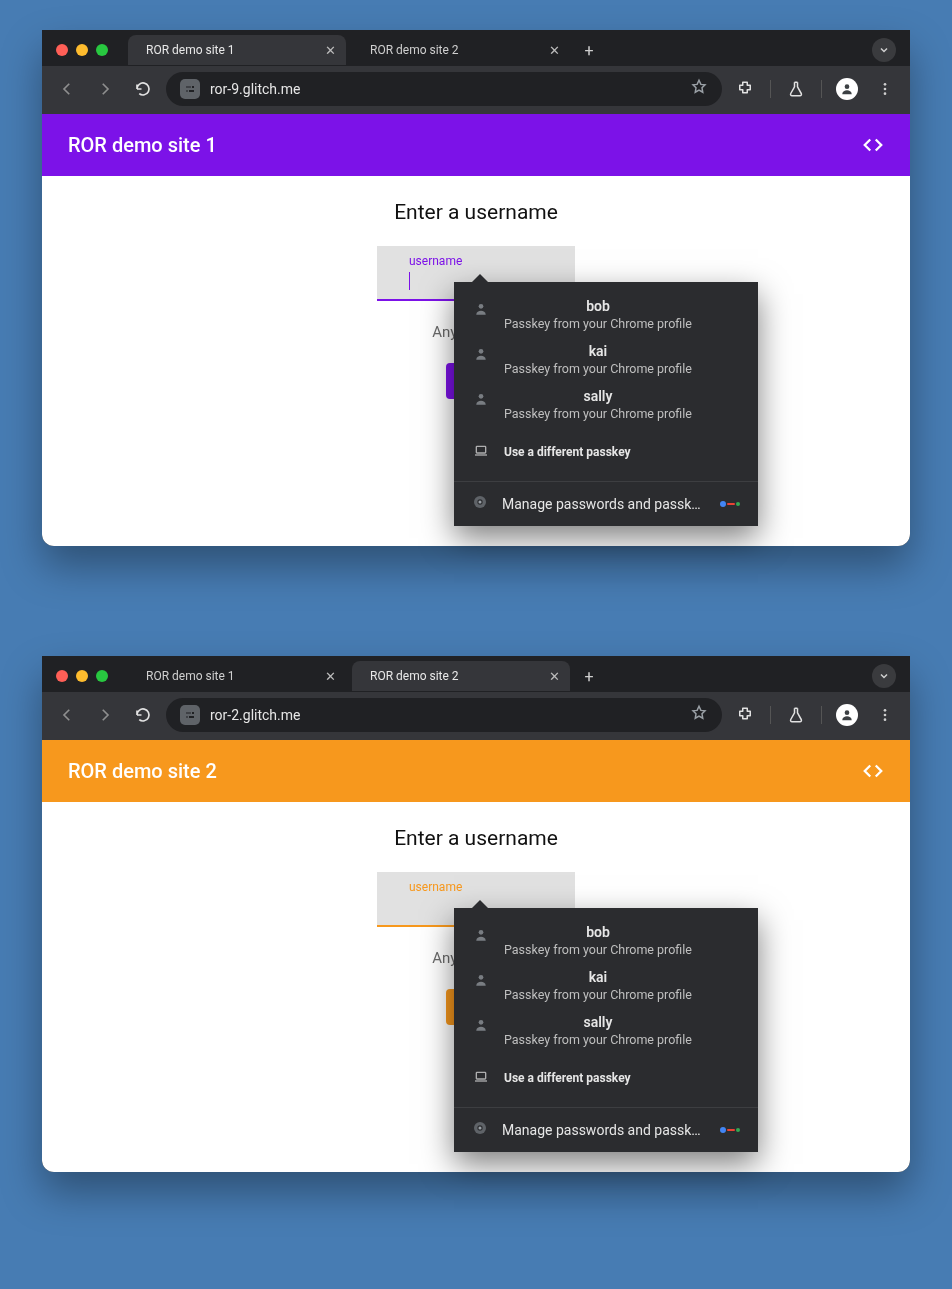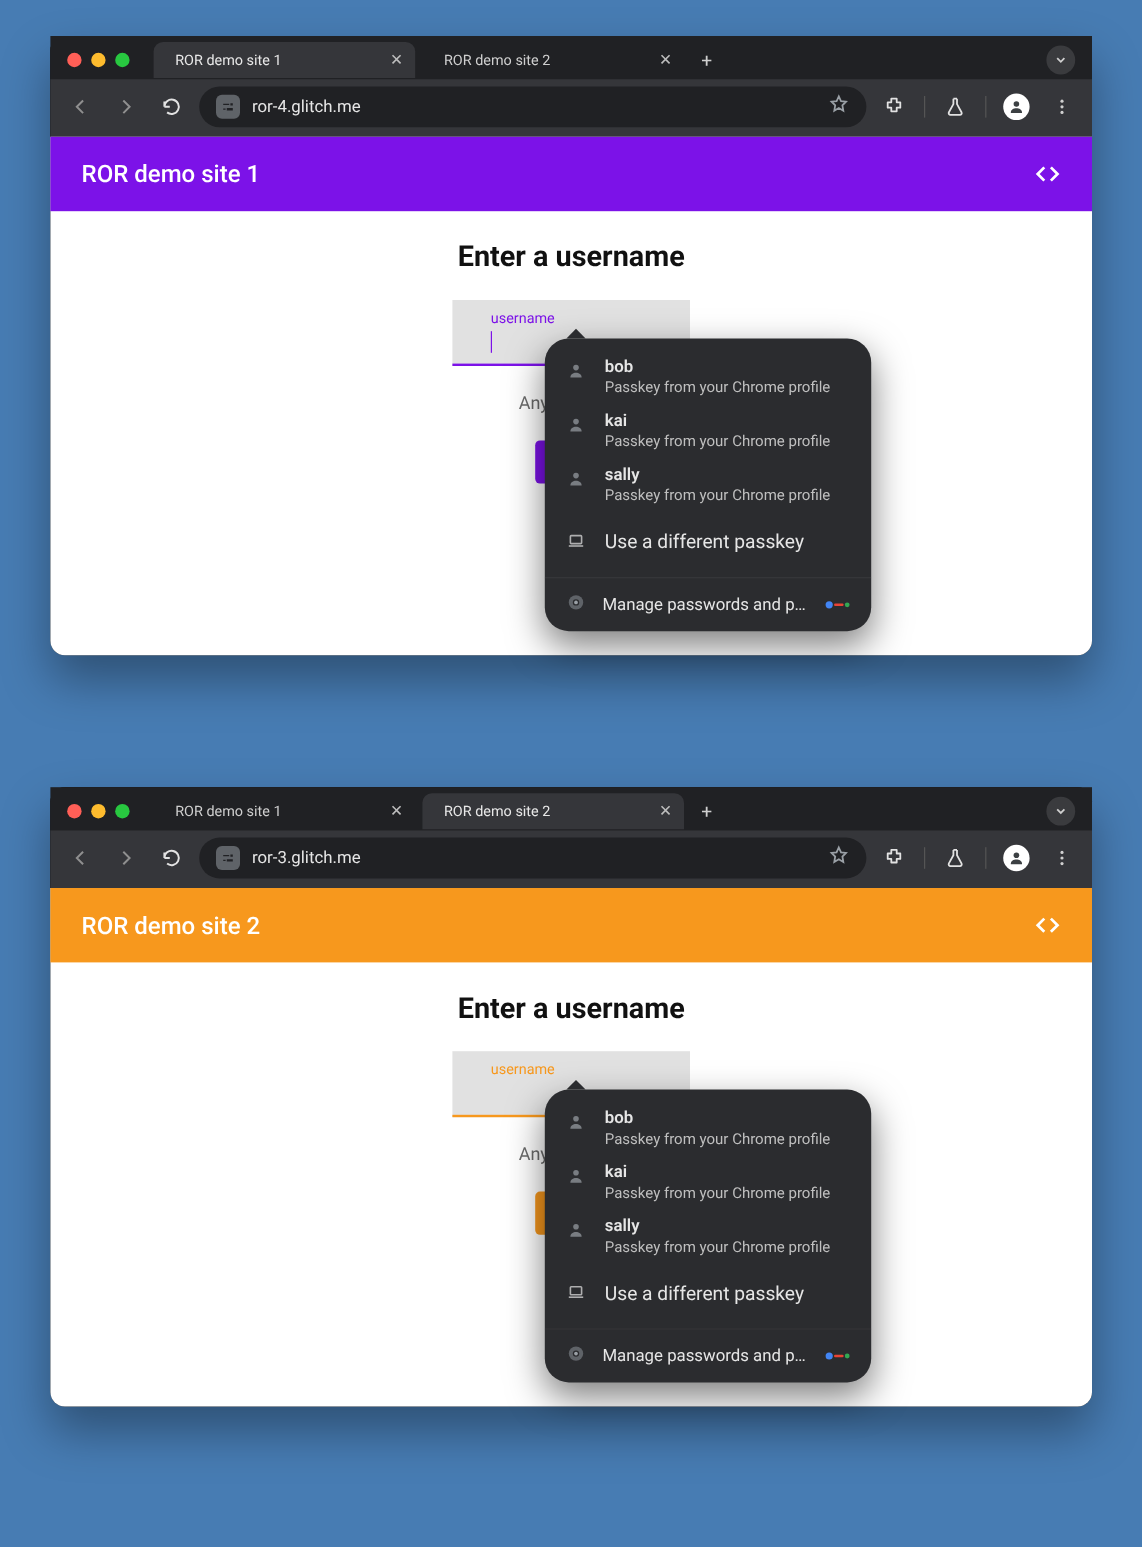--- a/index.html
+++ b/index.html
@@ -61,53 +61,53 @@
   .page { background:#fff; border-radius:0 0 12px 12px; min-height: 432px; position:relative; overflow: visible;}
   .app-header{
     height:62px;display:flex;align-items:center;justify-content:space-between;
     padding:0 26px;color:#fff;
   }
   .app-header.purple{background:#7c12e8;}
   .app-header.orange{background:#f7981d;}
   .app-title{font-size:20px;font-weight:500;}
   .code-icon{display:flex;gap:1px;font-weight:700;font-size:18px;}
   .page-body{padding:24px 0 40px 0;text-align:center;position:relative;}
-  h2.page-heading{font-size:24px;font-weight:700;color:#111;margin-bottom:22px;}
+  h2.page-heading{font-size:21px;font-weight:400;color:#111;margin-bottom:22px;}
   .text-field{
     width:198px;height:55px;margin:0 auto;position:relative;background:#e1e1e1;
     border-bottom:2px solid; text-align:left;padding:8px 14px 6px 32px;
   }
   .text-field.purple{border-color:#7c12e8;}
   .text-field.orange{border-color:#f7981d;}
   .field-label{font-size:12px;}
   .text-field.purple .field-label{color:#7c12e8;}
   .text-field.orange .field-label{color:#f7981d;}
   .caret{display:inline-block;width:1px;height:18px;background:#7c12e8;margin-top:4px;}
   .helper-text{margin-top:22px;color:#6b6b6b;font-size:15px;}
   .action-btn{margin-top:22px;display:inline-block;height:36px;min-width:60px;border-radius:4px;color:#fff;}
   .action-btn.purple{background:#7c12e8;}
   .action-btn.orange{background:#f7981d;}
   
   .passkey-pop{
-    position:absolute;width:272px;background:#2b2c2f;border-radius:20px;
-    box-shadow:0 12px 30px rgba(0,0,0,0.5);color:#e6e6e6;text-align:left;
+    position:absolute;width:304px;background:#2b2c2f;border-radius:0;
+    box-shadow:0 12px 30px rgba(0,0,0,0.5);color:#e6e6e6;text-align:center;
     z-index:10;
   }
   .passkey-pop::before{
     content:"";position:absolute;top:-8px;left:18px;
     border-left:8px solid transparent;border-right:8px solid transparent;border-bottom:8px solid #2b2c2f;
   }
   .pk-list{padding:10px 0 6px 0;}
   .pk-item{display:flex;gap:14px;padding:6px 18px;align-items:flex-start;}
   .pk-icon{width:18px;margin-top:3px;opacity:.7;}
   .pk-icon svg{width:16px;height:16px;}
   .pk-text .pk-name{font-size:14px;font-weight:600;}
   .pk-text .pk-sub{font-size:12.5px;color:#bfbfbf;margin-top:2px;}
   .pk-alt{display:flex;align-items:center;gap:14px;padding:12px 18px;border-top:1px solid rgba(255,255,255,0);}
-  .pk-alt .pk-name{font-size:16px;font-weight:400;}
+  .pk-alt .pk-name{font-size:12px;font-weight:700;}
   .pk-footer{
     display:flex;align-items:center;gap:14px;padding:12px 18px;border-top:1px solid #3d3e41;
     border-radius:0 0 8px 8px;
   }
   .pk-footer .label{font-size:14px;flex:1;white-space:nowrap;overflow:hidden;text-overflow:ellipsis;}
   .key-glyph{display:flex;align-items:center;gap:1px;}
   .key-glyph .c{width:6px;height:6px;border-radius:50%;}
   .key-glyph .bar{width:8px;height:2px;border-radius:1px;}
   .gap{height:110px;}
 </style>
@@ -163,21 +163,21 @@
           <svg width="18" height="18" viewBox="0 0 24 24" fill="none" stroke="currentColor" stroke-width="2.2">
               <path d="M4 12a8 8 0 1 1 3 6.2M4 12V6m0 6h6"></path>
             </svg>
         </div>
         <div class="omnibox">
           <span class="tune-icon">
               <svg viewBox="0 0 24 24" fill="#202124">
                 <path d="M4 7h10v2H4zM16 6h4v4h-4zM4 15h4v2H4zM10 14h10v4H10z"></path>
               </svg>
             </span>
-          <span class="url-text">ror-4.glitch.me</span>
+          <span class="url-text">ror-9.glitch.me</span>
           <span class="star-icon"><svg viewBox="0 0 24 24" width="18" height="18" fill="none" stroke="#9aa0a6" stroke-width="2">
                 <path d="M12 3l2.5 5.5L20 9l-4 4 1 6-5-3-5 3 1-6-4-4 5.5-.5z"></path>
               </svg></span>
         </div>
         <div class="toolbar-icon">
             <svg viewBox="0 0 24 24" width="18" height="18" fill="none" stroke="#e2e2e2" stroke-width="2">
               <path d="M9 3h6v4h4v6h-4v4H9v-4H5V7h4z" stroke-linejoin="round"></path>
             </svg>
           </div>
         <div class="toolbar-sep"></div>
@@ -331,21 +331,21 @@
           <svg width="18" height="18" viewBox="0 0 24 24" fill="none" stroke="currentColor" stroke-width="2.2">
               <path d="M4 12a8 8 0 1 1 3 6.2M4 12V6m0 6h6"></path>
             </svg>
         </div>
         <div class="omnibox">
           <span class="tune-icon">
               <svg viewBox="0 0 24 24" fill="#202124">
                 <path d="M4 7h10v2H4zM16 6h4v4h-4zM4 15h4v2H4zM10 14h10v4H10z"></path>
               </svg>
             </span>
-          <span class="url-text">ror-3.glitch.me</span>
+          <span class="url-text">ror-2.glitch.me</span>
           <span class="star-icon"><svg viewBox="0 0 24 24" width="18" height="18" fill="none" stroke="#9aa0a6" stroke-width="2">
                 <path d="M12 3l2.5 5.5L20 9l-4 4 1 6-5-3-5 3 1-6-4-4 5.5-.5z"></path>
               </svg></span>
         </div>
         <div class="toolbar-icon">
             <svg viewBox="0 0 24 24" width="18" height="18" fill="none" stroke="#e2e2e2" stroke-width="2">
               <path d="M9 3h6v4h4v6h-4v4H9v-4H5V7h4z" stroke-linejoin="round"></path>
             </svg>
           </div>
         <div class="toolbar-sep"></div>

